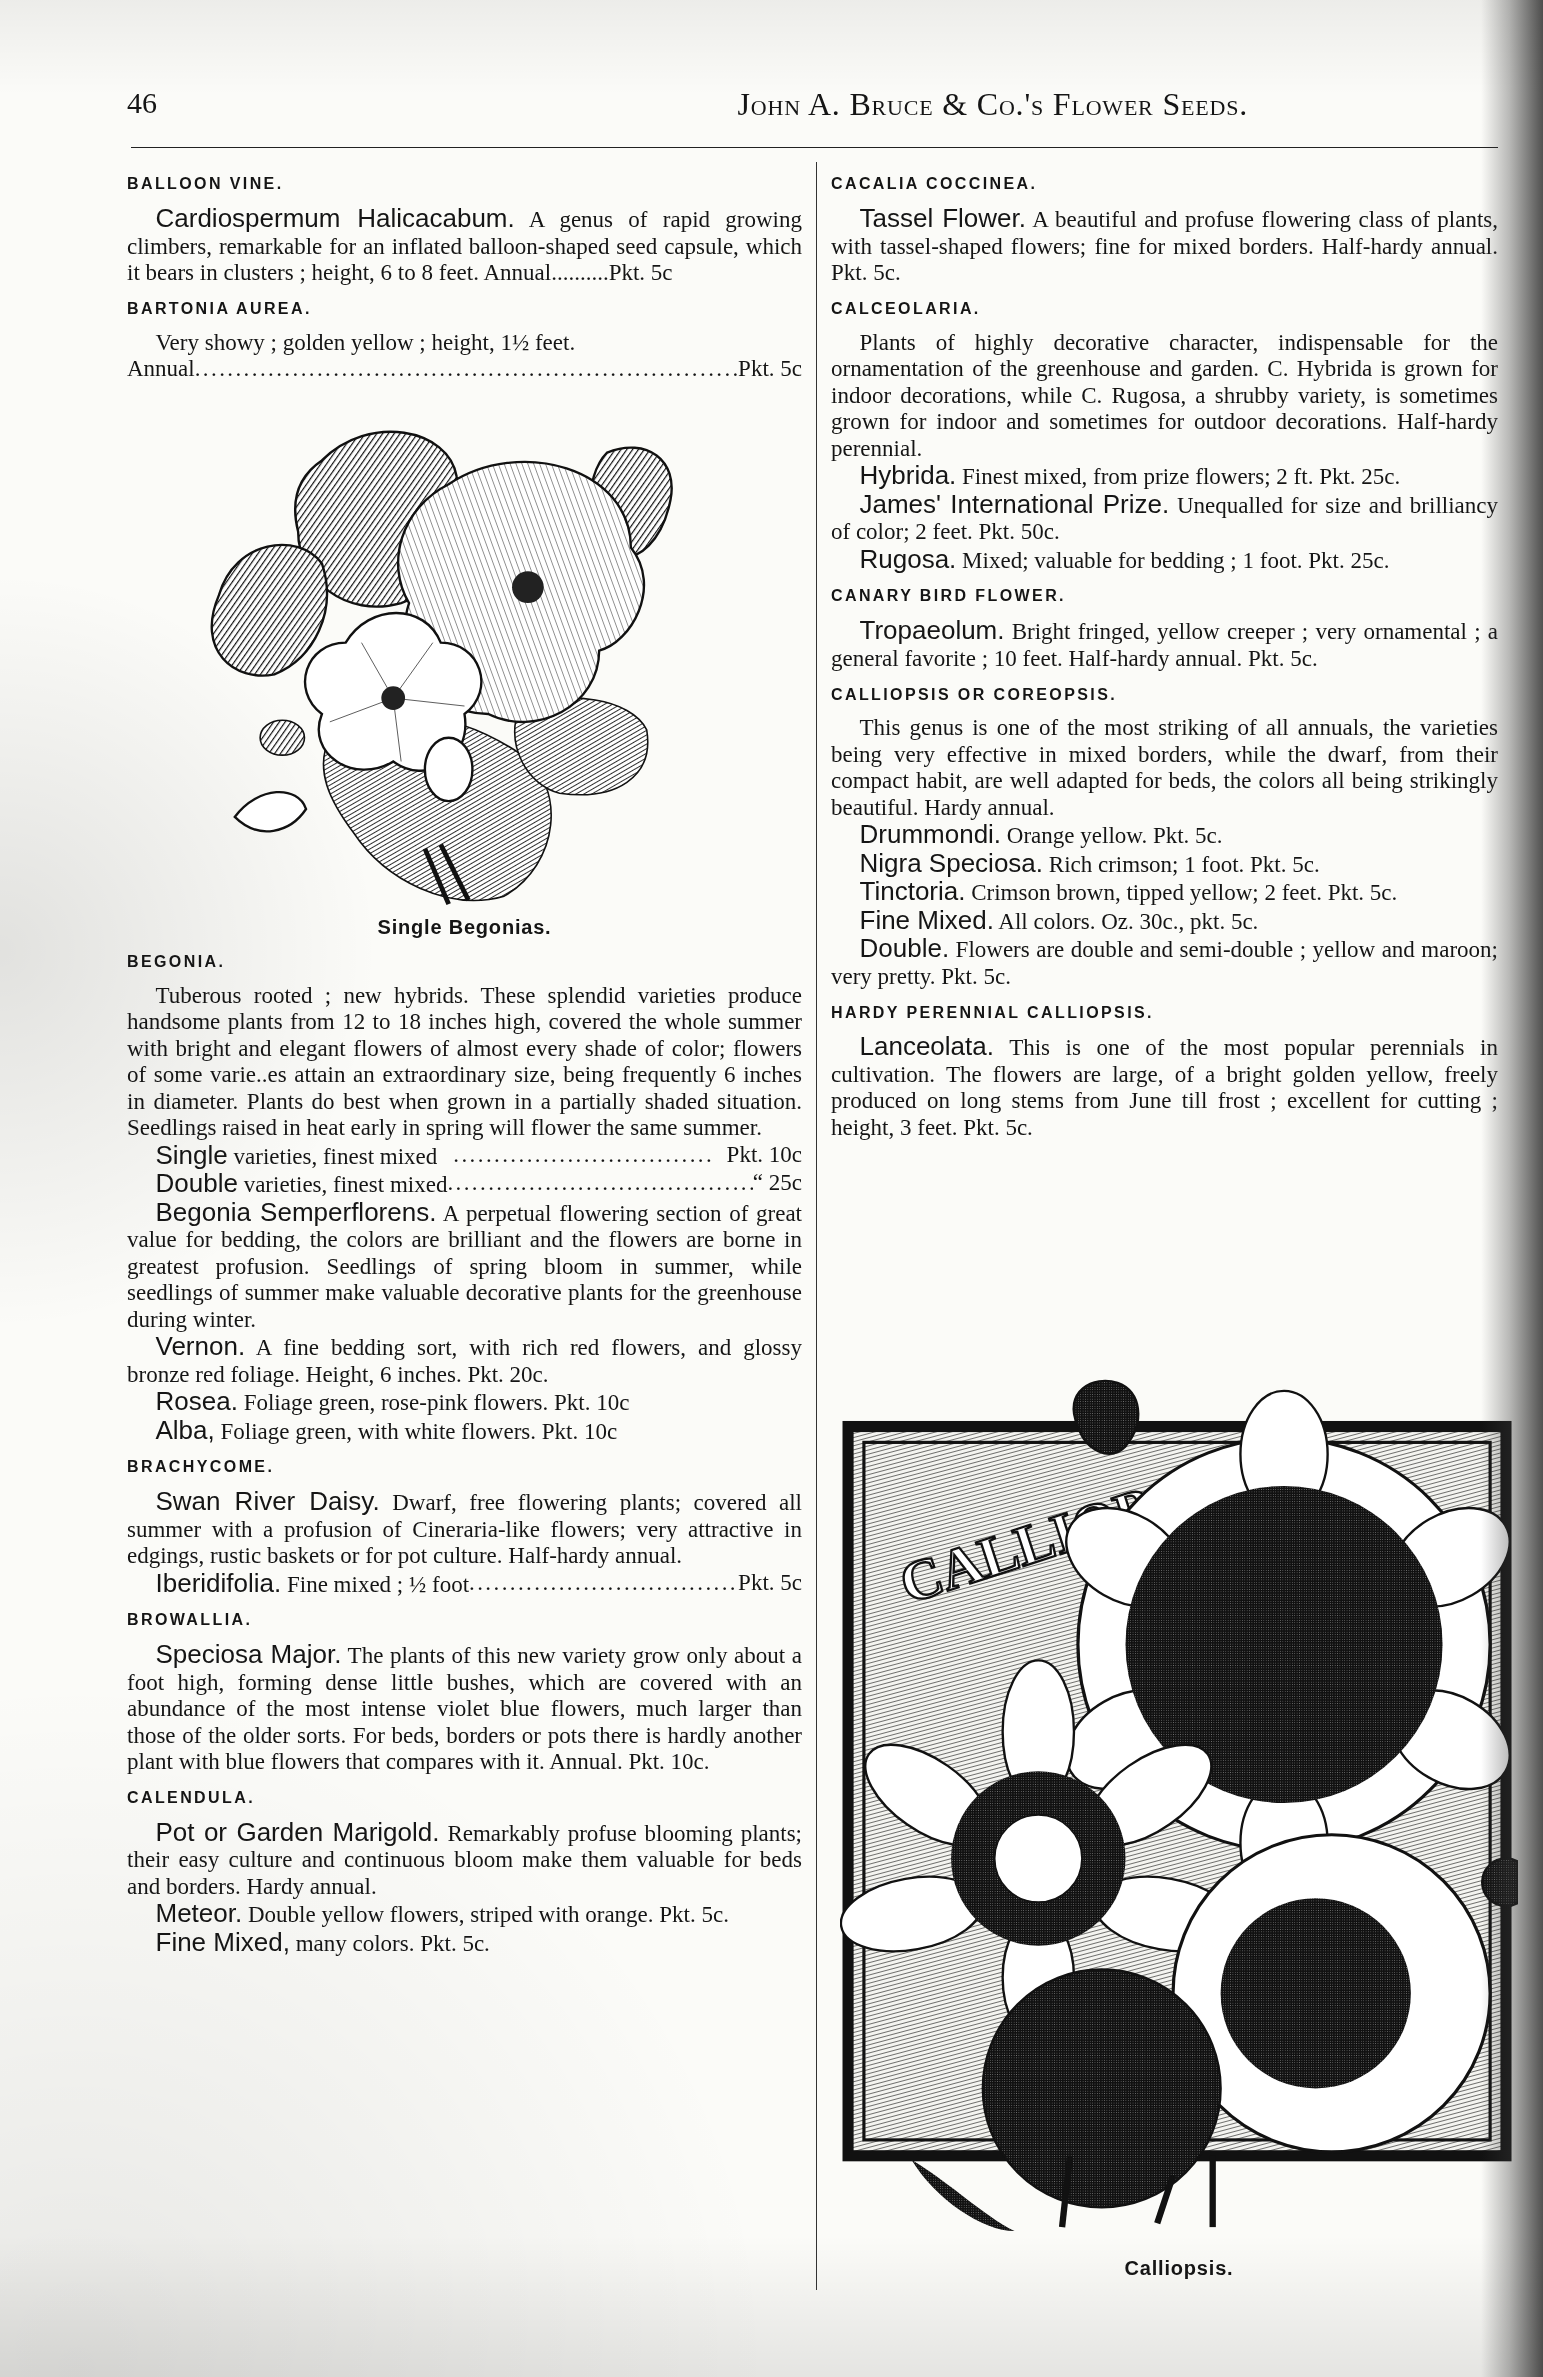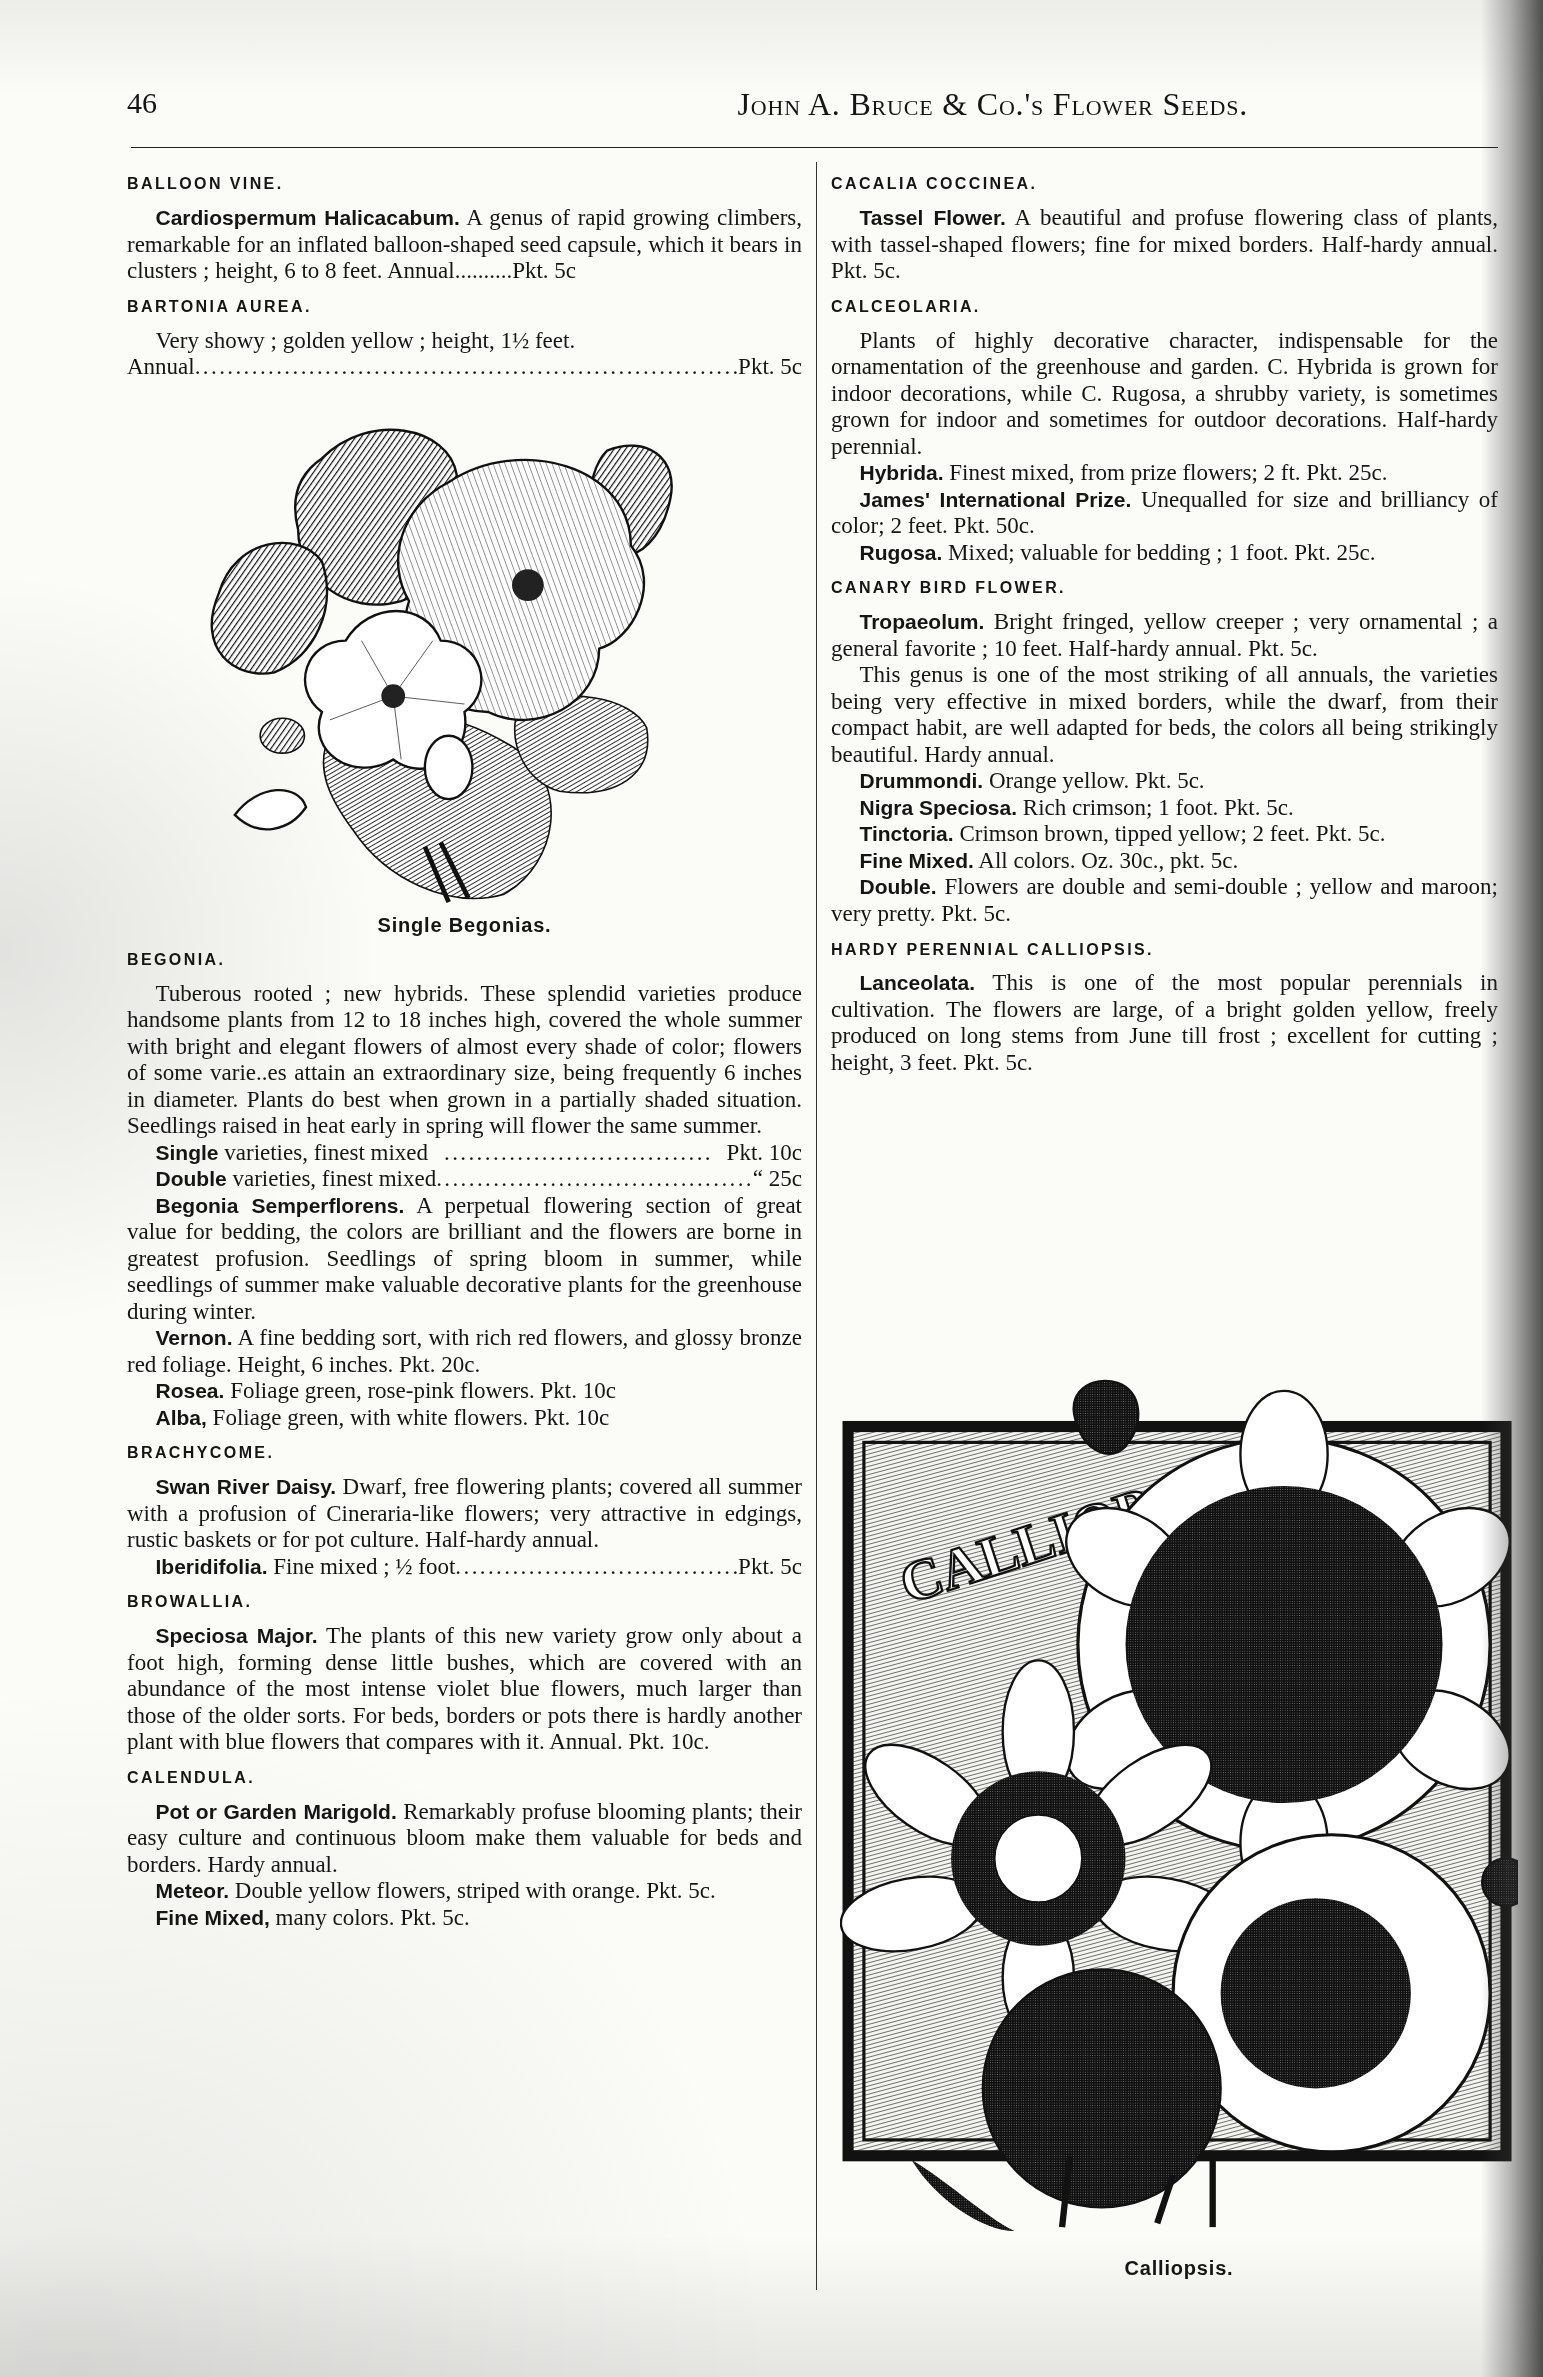--- a/index.html
+++ b/index.html
@@ -44,22 +44,22 @@
   h2 {
     font-family: "Liberation Sans", "DejaVu Sans", sans-serif;
     font-weight: bold; font-size: 16px; letter-spacing: 2.4px;
     margin: 6.3px 0 4.8px 0; line-height: 32px;
   }
   p {
     margin: 0; font-size: 23px; line-height: 26.5px; text-align: justify;
     text-indent: 28.5px; hyphens: manual;
   }
   b.lead {
-    font-family: "Liberation Sans", "DejaVu Sans", sans-serif; font-weight: bold;
-    font-size: 21px;
+    font-family: "Liberation Sans", "DejaVu Sans", sans-serif; font-weight: normal;
+    font-size: 26px;
   }
   .price-line { display: flex; text-indent: 0; padding-left: 28.5px; }
   .price-line .left { white-space: nowrap; }
   .price-line .dots { flex: 1; overflow: hidden; white-space: nowrap; letter-spacing: 2.4px; }
   .price-line .dots::before { content: "................................................................................................................................"; }
   .price-line .right { white-space: nowrap; }
   .price-line.noindent { padding-left: 0; }
 
   .illus {
     position: relative; margin: 0 auto;
@@ -213,20 +213,21 @@
     <p><b class="lead">James' International Prize.</b><span>  Unequalled for size and brilliancy of color; 2 feet.  Pkt. 50c.</span></p>
     <p><b class="lead">Rugosa.</b><span>  Mixed; valuable for bedding ; 1 foot. Pkt. 25c.</span></p>
   </section>
 
   <section>
     <h2>CANARY BIRD FLOWER.</h2>
     <p><b class="lead">Tropaeolum.</b><span>  Bright fringed, yellow creeper ; very ornamental ; a general favorite ; 10 feet. Half-hardy annual.  Pkt. 5c.</span></p>
   </section>
 
   <section>
+    <h2>CALLIOPSIS OR COREOPSIS.</h2>
     <p>This genus is one of the most striking of all an­nuals, the varieties being very effective in mixed borders, while the dwarf, from their compact habit, are well adapted for beds, the colors all being strikingly beautiful.  Hardy annual.</p>
     <p><b class="lead">Drummondi.</b><span>  Orange yellow.  Pkt. 5c.</span></p>
     <p><b class="lead">Nigra Speciosa.</b><span>  Rich crimson; 1 foot.  Pkt. 5c.</span></p>
     <p><b class="lead">Tinctoria.</b><span>  Crimson brown, tipped yellow; 2 feet. Pkt. 5c.</span></p>
     <p><b class="lead">Fine Mixed.</b><span>  All colors.  Oz. 30c., pkt. 5c.</span></p>
     <p><b class="lead">Double.</b><span>  Flowers are double and semi-double ; yellow and maroon; very pretty.  Pkt. 5c.</span></p>
   </section>
 
   <section>
     <h2>HARDY PERENNIAL CALLIOPSIS.</h2>

